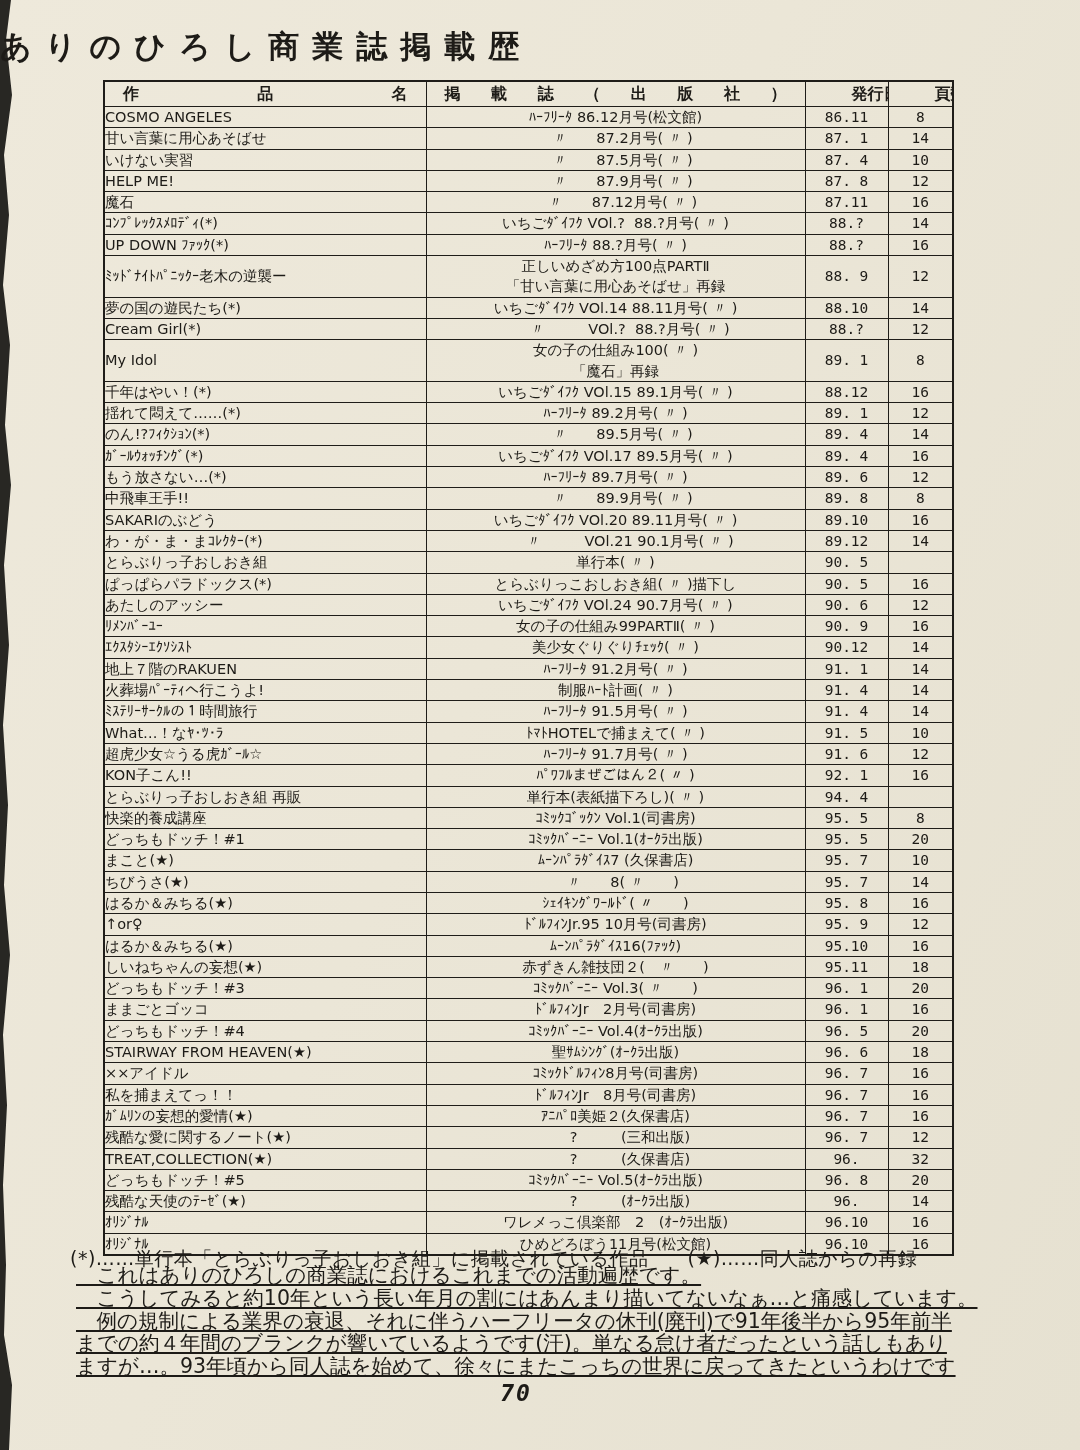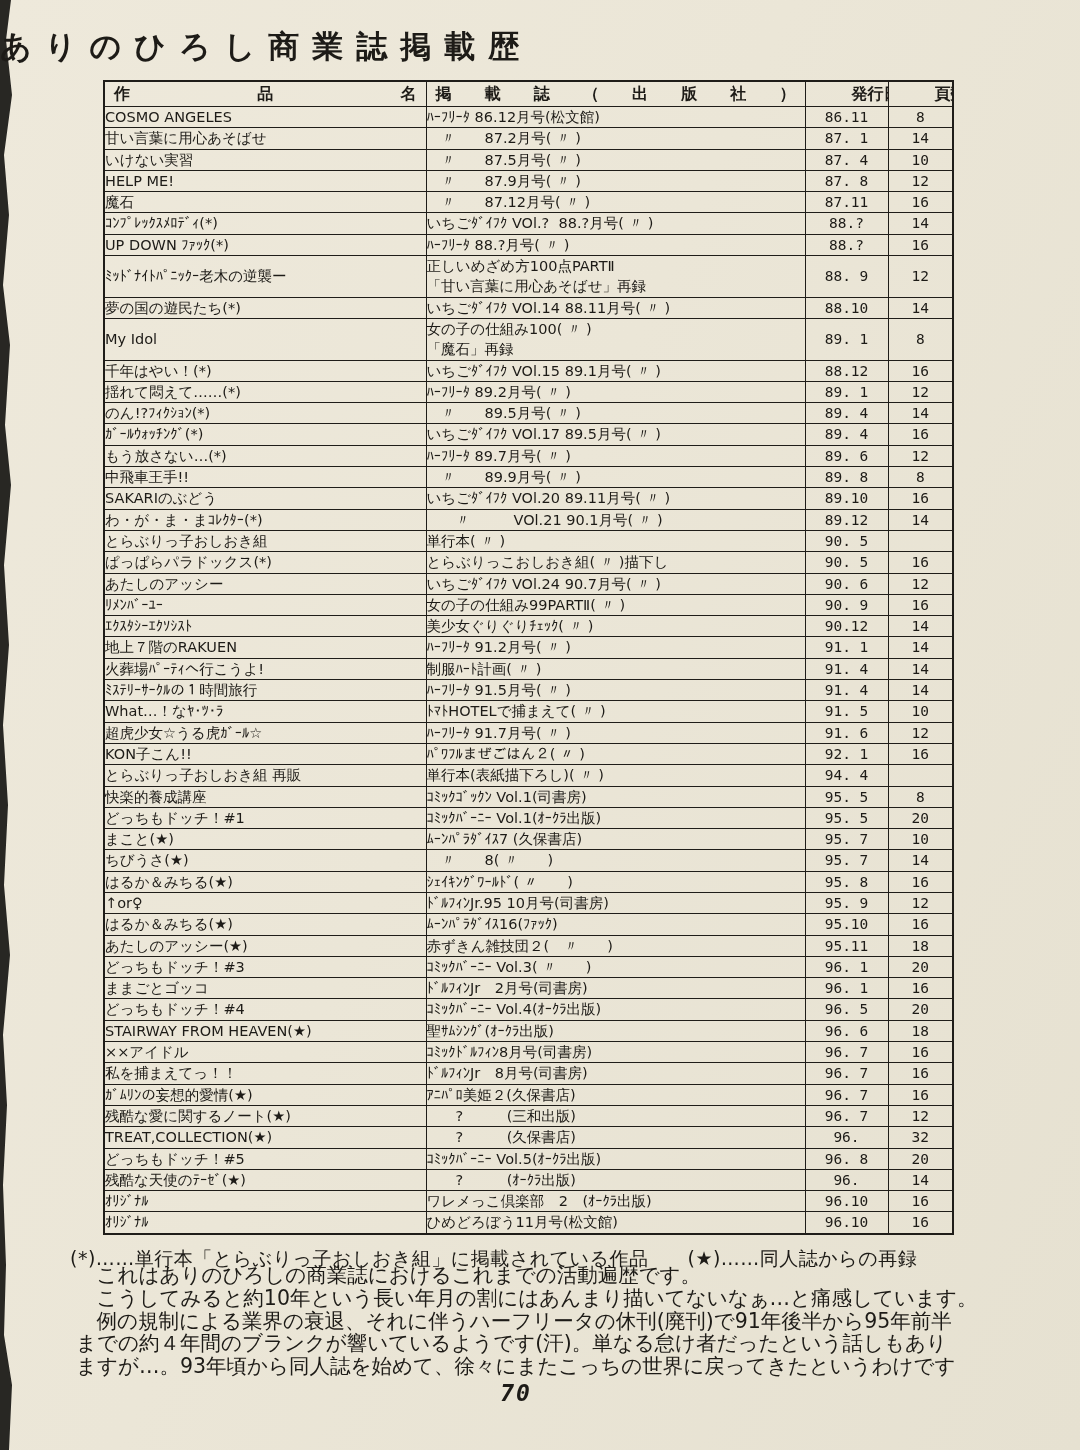--- a/index.html
+++ b/index.html
@@ -17,29 +17,29 @@
     font-family:"DejaVu Serif","DejaVu Sans",serif;font-weight:bold;
     font-size:31px;letter-spacing:13px;white-space:nowrap;
   }
   table.pub{
     position:absolute;left:103px;top:80px;width:849px;
     border-collapse:collapse;table-layout:fixed;
     border:2.5px solid #1f1d19;
   }
   .pub th,.pub td{border:1.5px solid #1f1d19;padding:0;white-space:pre;overflow:hidden;}
   .pub th{height:24px;font-size:16px;font-weight:bold;text-align:center;padding-left:46px;}
-  .pub th.justify{text-align:justify;text-align-last:justify;padding:0 9px;margin-top:45px;}
+  .pub th.justify{text-align:justify;text-align-last:justify;padding:0 18px;margin-top:45px;}
   .pub td{height:20.3px;font-size:14.5px;line-height:20.3px;vertical-align:middle;}
   .td-name{padding-left:5px;}
-  .td-mag{padding-left:6px;}
+  .td-mag{padding-left:6px;text-align:center;}
   .td-date,.td-pages{
     text-align:center;font-family:"DejaVu Sans Mono","DejaVu Sans",monospace;font-size:15px;
   }
   .footnote{position:absolute;left:70px;top:1246px;font-size:19px;white-space:pre;letter-spacing:.5px;}
-  .afterword{position:absolute;left:76px;top:1264px;font-size:20.5px;line-height:22.8px;white-space:pre;}
+  .afterword{position:absolute;left:76px;top:1264px;font-size:20.5px;line-height:22.8px;white-space:pre;text-decoration:underline;}
   .pageno{
     position:absolute;left:0;top:1380px;width:1032px;text-align:center;
     font-family:"DejaVu Sans Mono","DejaVu Sans",monospace;font-weight:bold;
     font-size:23px;letter-spacing:2px;font-style:italic;
   }
 </style>
 </head>
 <body>
 
 <div class="scan-edge"></div>
@@ -110,20 +110,26 @@
         <td class="td-date">88. 9</td>
         <td class="td-pages">12</td>
       </tr>
       <tr>
         <td class="td-name">夢の国の遊民たち(*)</td>
         <td class="td-mag">いちごﾀﾞｲﾌｸ VOl.14 88.11月号( 〃 )</td>
         <td class="td-date">88.10</td>
         <td class="td-pages">14</td>
       </tr>
       <tr>
+        <td class="td-name">Cream Girl(*)</td>
+        <td class="td-mag">　　〃　　　VOl.?  88.?月号( 〃 )</td>
+        <td class="td-date">88.?</td>
+        <td class="td-pages">12</td>
+      </tr>
+      <tr>
         <td class="td-name">My Idol</td>
         <td class="td-mag"><div>女の子の仕組み100( 〃 )</div><div>「魔石」再録</div></td>
         <td class="td-date">89. 1</td>
         <td class="td-pages">8</td>
       </tr>
       <tr>
         <td class="td-name">千年はやい！(*)</td>
         <td class="td-mag">いちごﾀﾞｲﾌｸ VOl.15 89.1月号( 〃 )</td>
         <td class="td-date">88.12</td>
         <td class="td-pages">16</td>
@@ -278,21 +284,21 @@
         <td class="td-date">95. 9</td>
         <td class="td-pages">12</td>
       </tr>
       <tr>
         <td class="td-name">はるか＆みちる(★)</td>
         <td class="td-mag">ﾑｰﾝﾊﾟﾗﾀﾞｲｽ16(ﾌｧｯｸ)</td>
         <td class="td-date">95.10</td>
         <td class="td-pages">16</td>
       </tr>
       <tr>
-        <td class="td-name">あたしのアッシー(★)</td>
+        <td class="td-name">しいねちゃんの妄想(★)</td>
         <td class="td-mag">赤ずきん雑技団２(　〃　　)</td>
         <td class="td-date">95.11</td>
         <td class="td-pages">18</td>
       </tr>
       <tr>
         <td class="td-name">どっちもドッチ！#3</td>
         <td class="td-mag">ｺﾐｯｸﾊﾞｰﾆｰ Vol.3( 〃　　)</td>
         <td class="td-date">96. 1</td>
         <td class="td-pages">20</td>
       </tr>

